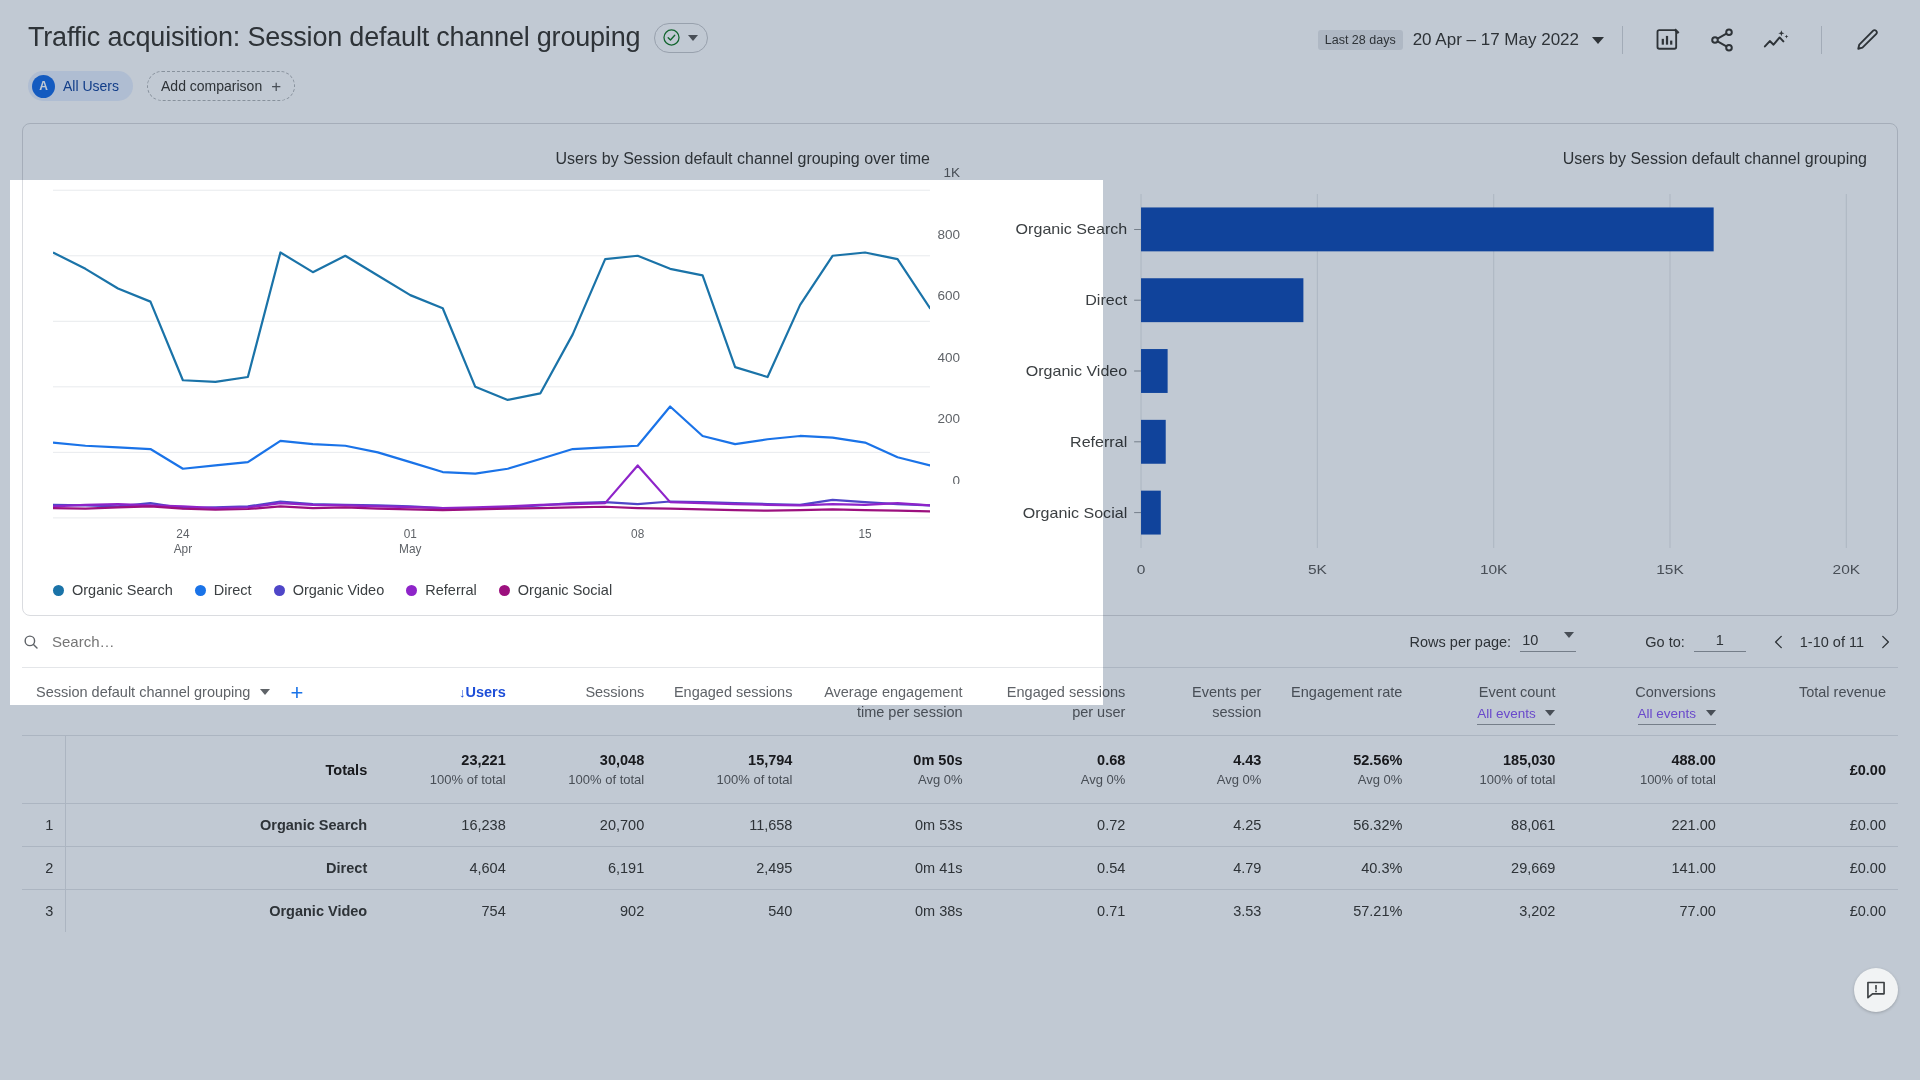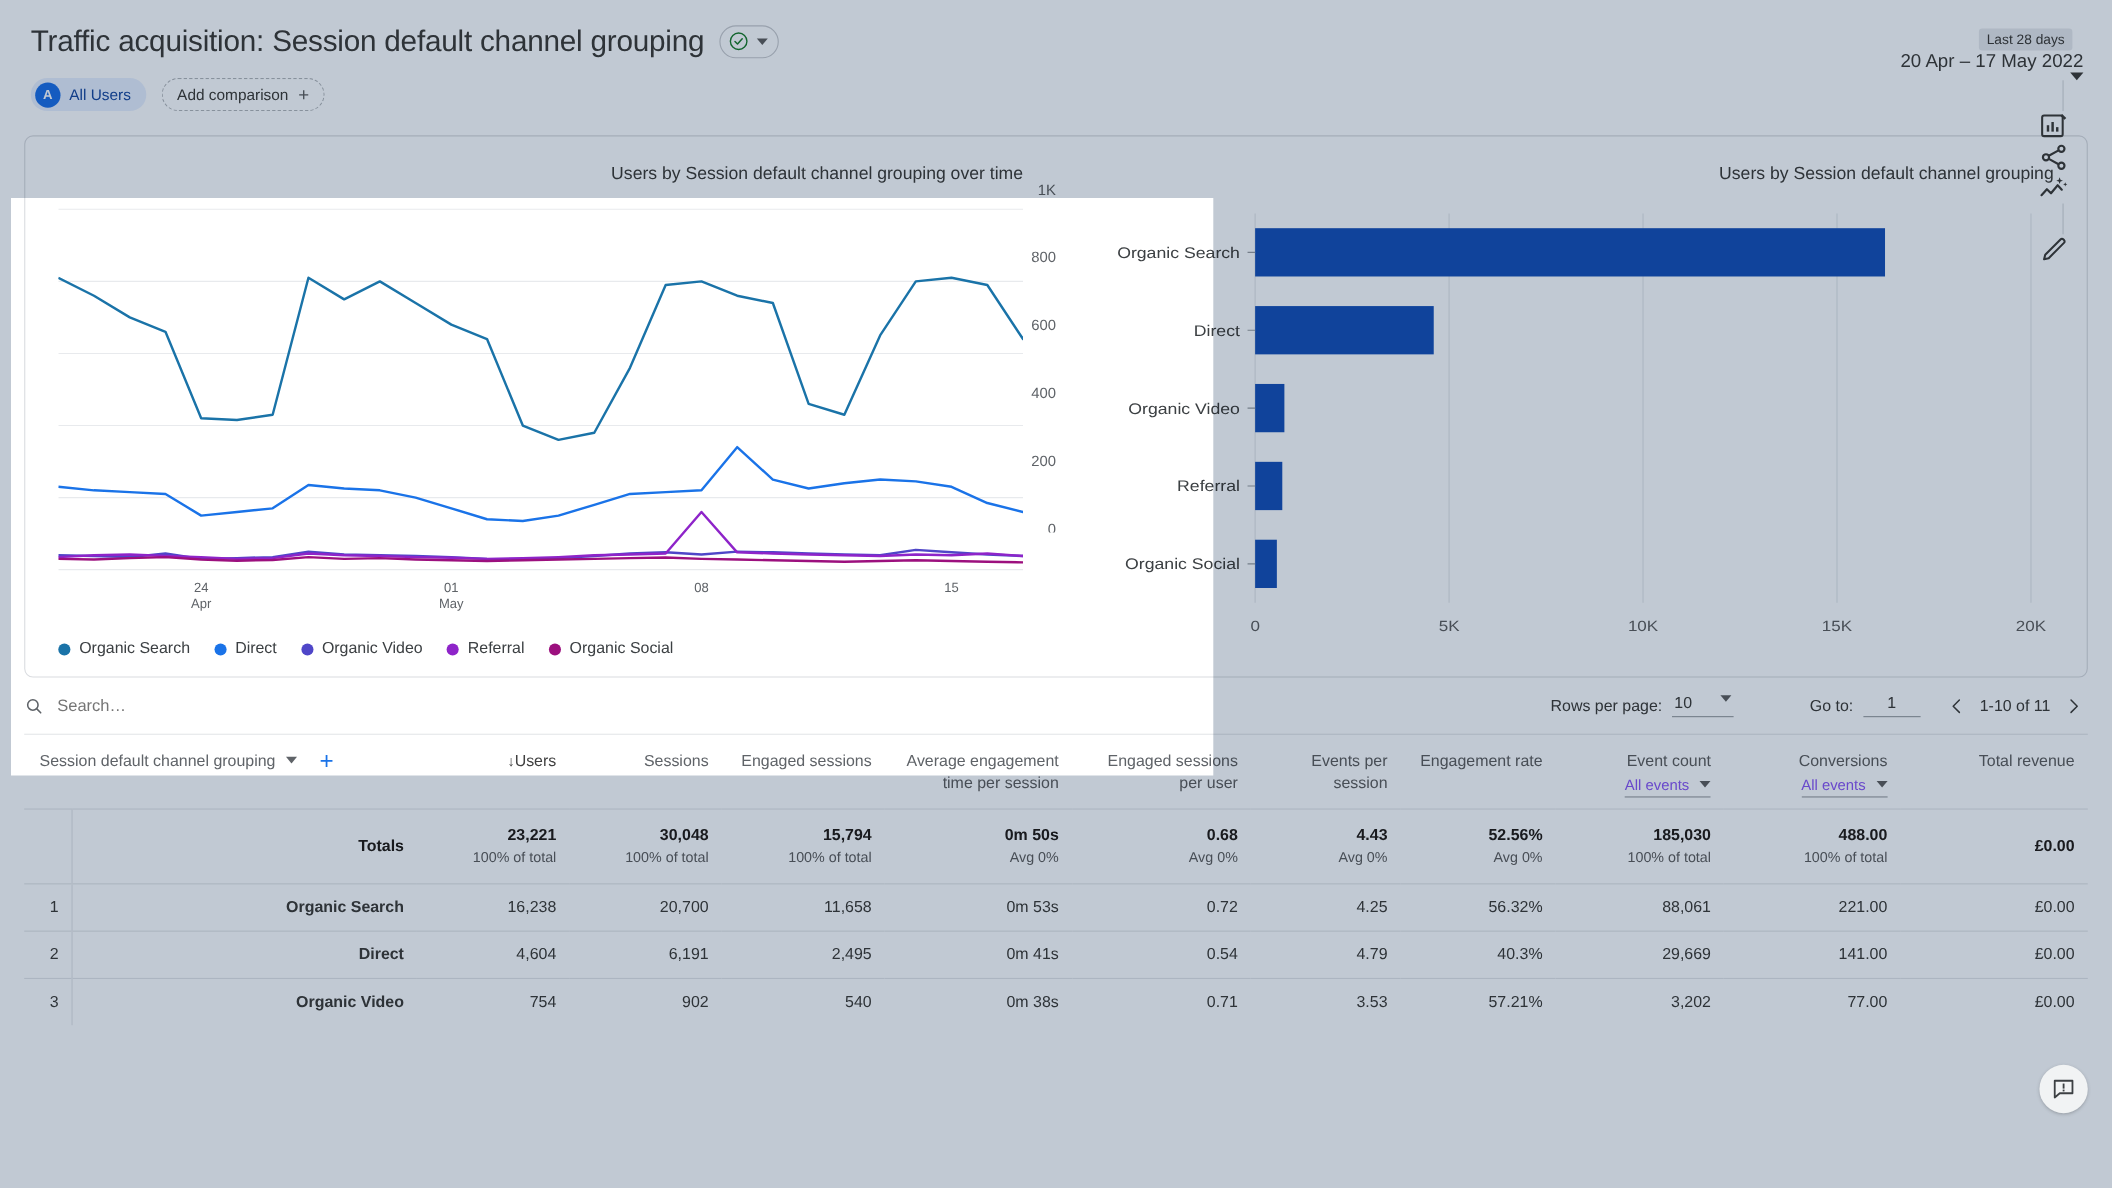--- a/index.html
+++ b/index.html
@@ -57,21 +57,21 @@
   }
   .chip-add{
     display:flex; align-items:center; gap:9px;
     border:1px dashed #b3b8bd; border-radius:18px; height:30px; padding:0 13px;
     font-size:14px; color:#3c4043; background:transparent;
   }
   .plus-sm{ font-size:17px; line-height:1; color:#5f6368; }
 
   .header-right{
     position:absolute; right:26px; top:26px;
-    display:flex; align-items:flex-end; gap:0px;flex-direction:column;
+    display:flex; align-items:center; gap:0px;
   }
   .range-tag{
     background:#e8eaed; color:#3c4043; font-size:12.5px;
     padding:3px 7px; border-radius:3px; margin-right:10px; white-space:nowrap;
   }
   .range-text{ font-size:17px; color:#3c4043; white-space:nowrap; }
   .range-caret{
     width:0;height:0;border-left:6px solid transparent;border-right:6px solid transparent;
     border-top:7px solid #3c4043; margin-left:13px;
   }
@@ -126,21 +126,21 @@
     font-weight:400; font-size:14.5px; color:#5f6368;
     vertical-align:top; padding:14px 12px 10px 12px; text-align:right;
     line-height:20px;
   }
   table.ga th.dim-col{ text-align:left; padding-left:14px; }
   th .sub-link{
     display:block; font-size:13.5px; color:#8b5cf6;
     border-bottom:1px solid #9aa0a6; width:max-content; margin-left:auto; margin-top:2px;
   }
   .sortarrow{ font-size:13px; }
-  .col-head-strong{ color:#404040; font-weight:400; }
+  .col-head-strong{ color:#1d4ed8; font-weight:700; }
 
   table.ga td{
     font-size:14.5px; color:#3c4043; text-align:right;
     padding:13px 12px; border-top:1px solid #e4e6e9; white-space:nowrap;
   }
   td.idx{ width:36px; text-align:left; padding-left:16px; color:#3c4043; }
   td.dimcell{ text-align:left; font-weight:700; color:#202124; }
   tr.totals td{ font-weight:700; color:#202124; padding-top:16px; padding-bottom:16px; }
   .sub{ display:block; font-weight:400; font-size:13px; color:#5f6368; margin-top:4px; }
   .vsep{ border-left:1px solid #e4e6e9; }

